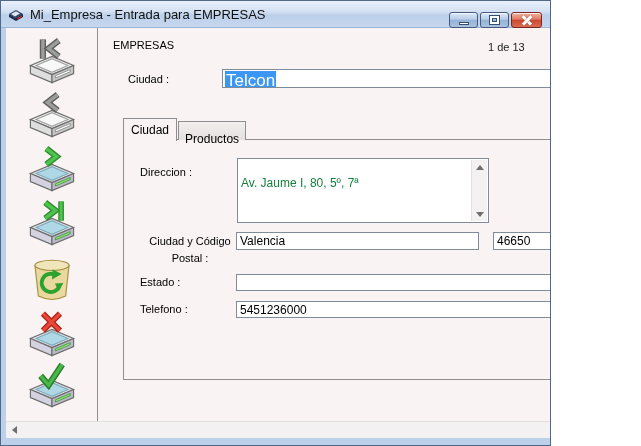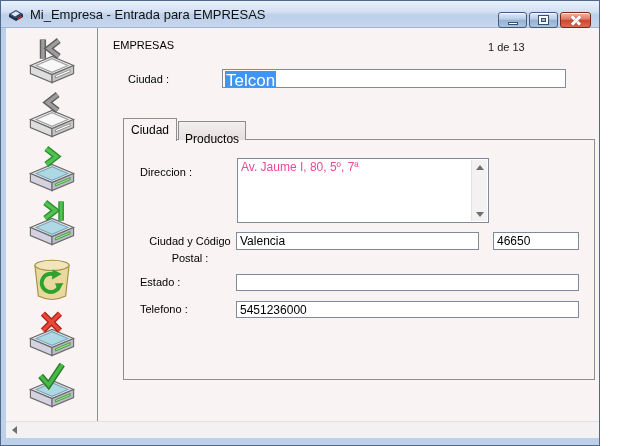--- a/index.html
+++ b/index.html
@@ -1,19 +1,19 @@
 <!DOCTYPE html>
 <html><head>
 <meta charset="utf-8">
 <style>
   * { margin:0; padding:0; box-sizing:border-box; }
   html,body { background:#ffffff; font-family:"Liberation Sans", sans-serif; }
 
   .window {
-    position:relative; width:600px; height:446px;
+    position:relative; width:551px; height:446px;
     border:1px solid #50688a; background:#bcd0ea; overflow:hidden;
   }
 
   
   .titlebar {
     position:absolute; top:0; left:0; right:0; height:27px;
     background:linear-gradient(180deg,#e9f0fb 0%,#d4e1f3 40%,#bcd0ea 55%,#c6d7ee 100%);
     border-bottom:1px solid #9db6d6;
     display:flex; align-items:center;
   }
@@ -96,21 +96,21 @@
   .panel .lbl { position:absolute;text-align:center; }
   .lbl-dir    { left:16px; top:26px; }
   .lbl-ciudad { left:16px; top:93px; width:100px; line-height:1.55; }
   .lbl-estado { left:16px; top:136px; }
   .lbl-tel    { left:16px; top:163px; }
 
   .memo {
     position:absolute; left:113px; top:18px; width:252px; height:65px;
     background:#fff; border:1px solid #7f8a9a; cursor:text;
   }
-  .memo-text { position:absolute; left:3px; top:1px; right:20px; font-size:12px; color:#ec4899; }
+  .memo-text { position:absolute; left:3px; top:17px; right:20px; font-size:12px; color:#15803d; }
   .memo-sb { position:absolute; top:1px; right:1px; bottom:1px; width:16px; background:#f3f1f1; border-left:1px solid #e4e1e1; }
   .memo-sb .sb-btn { width:15px; height:14px; }
   .memo-sb .up { top:0; left:0; }
   .memo-sb .down { bottom:0; left:0; }
 
   .tfield {
     position:absolute; background:#fff; border:1px solid #7f8a9a;
     font-family:"Liberation Sans",sans-serif; font-size:12px; color:#000;
     padding:1px 3px; outline:none;
   }

